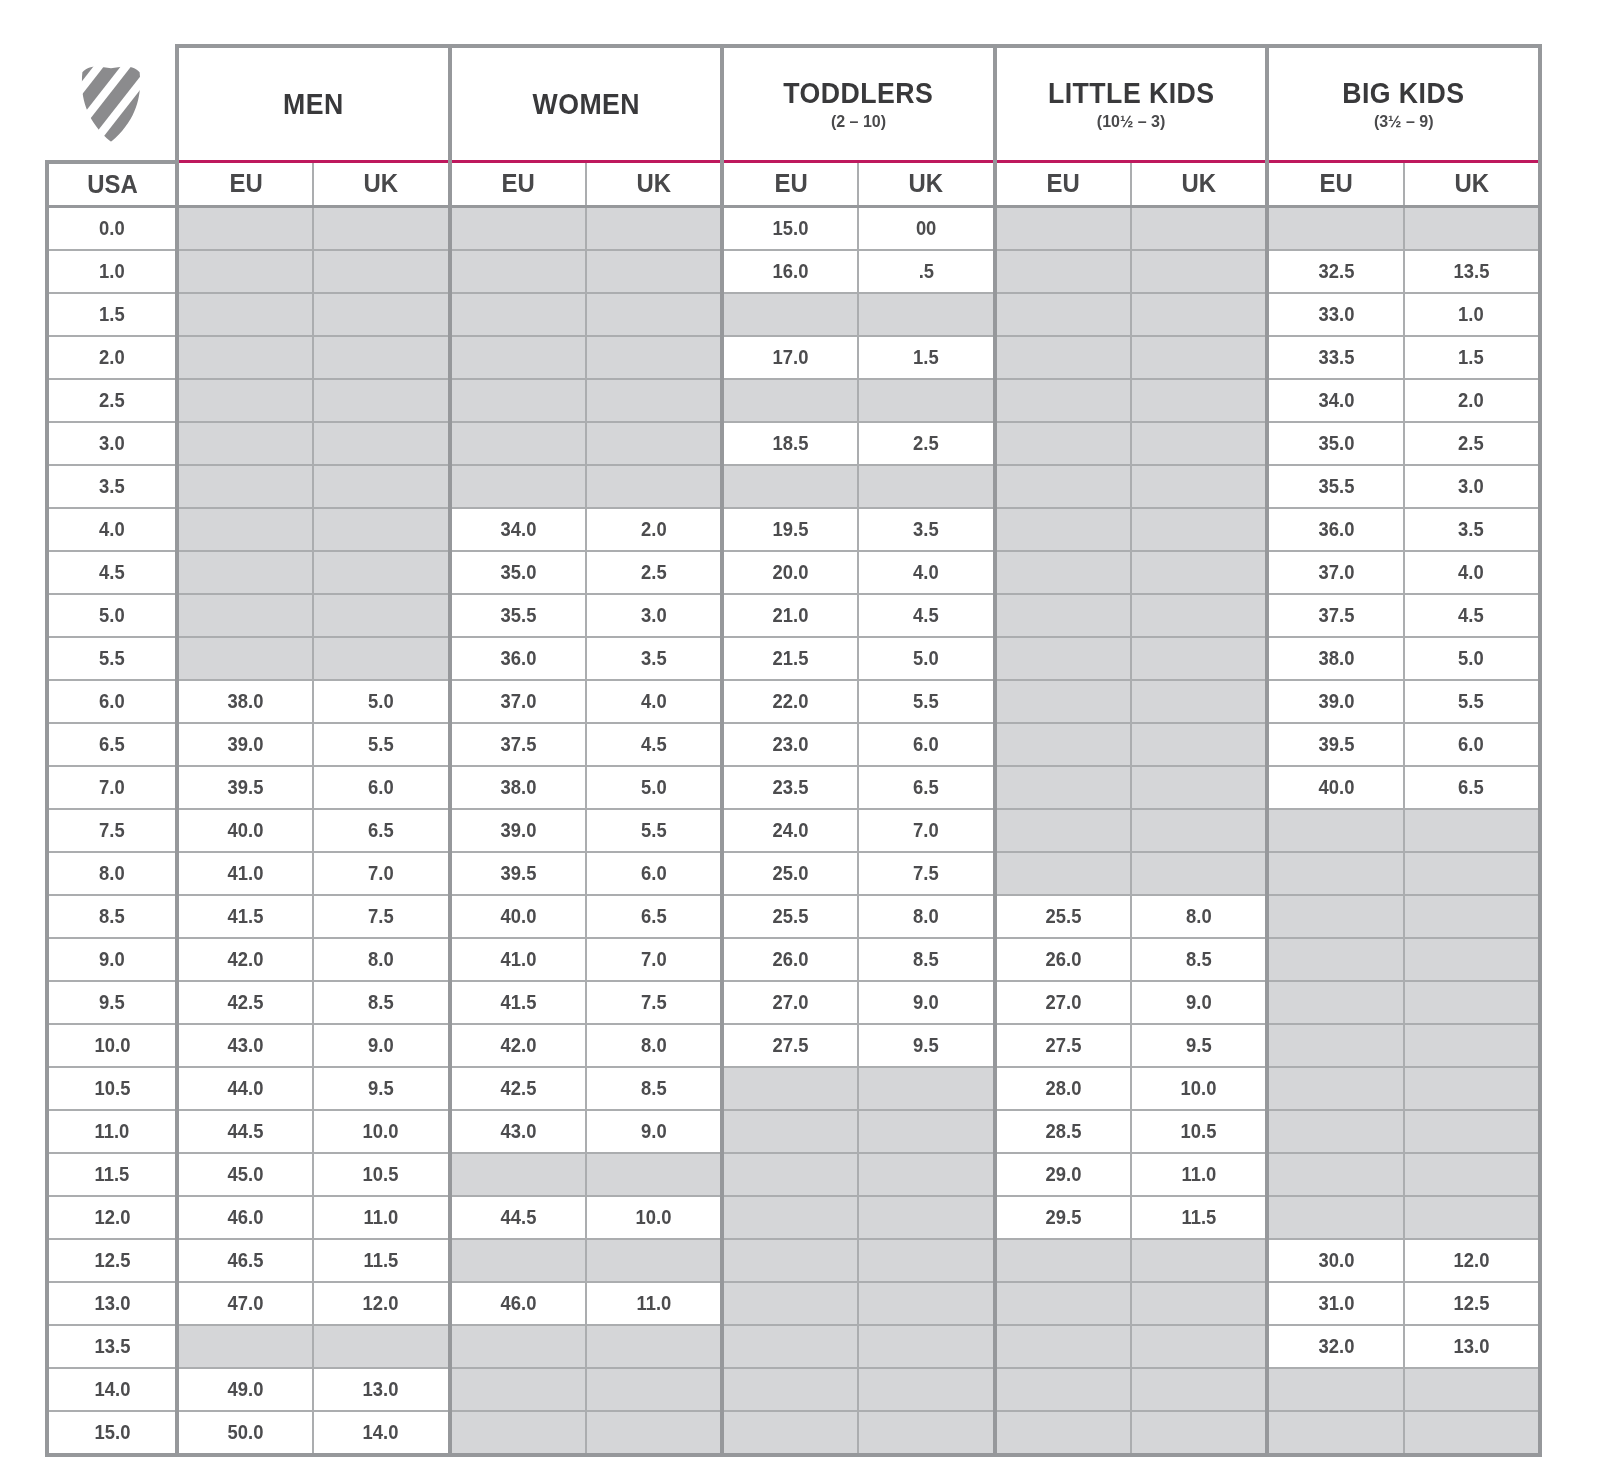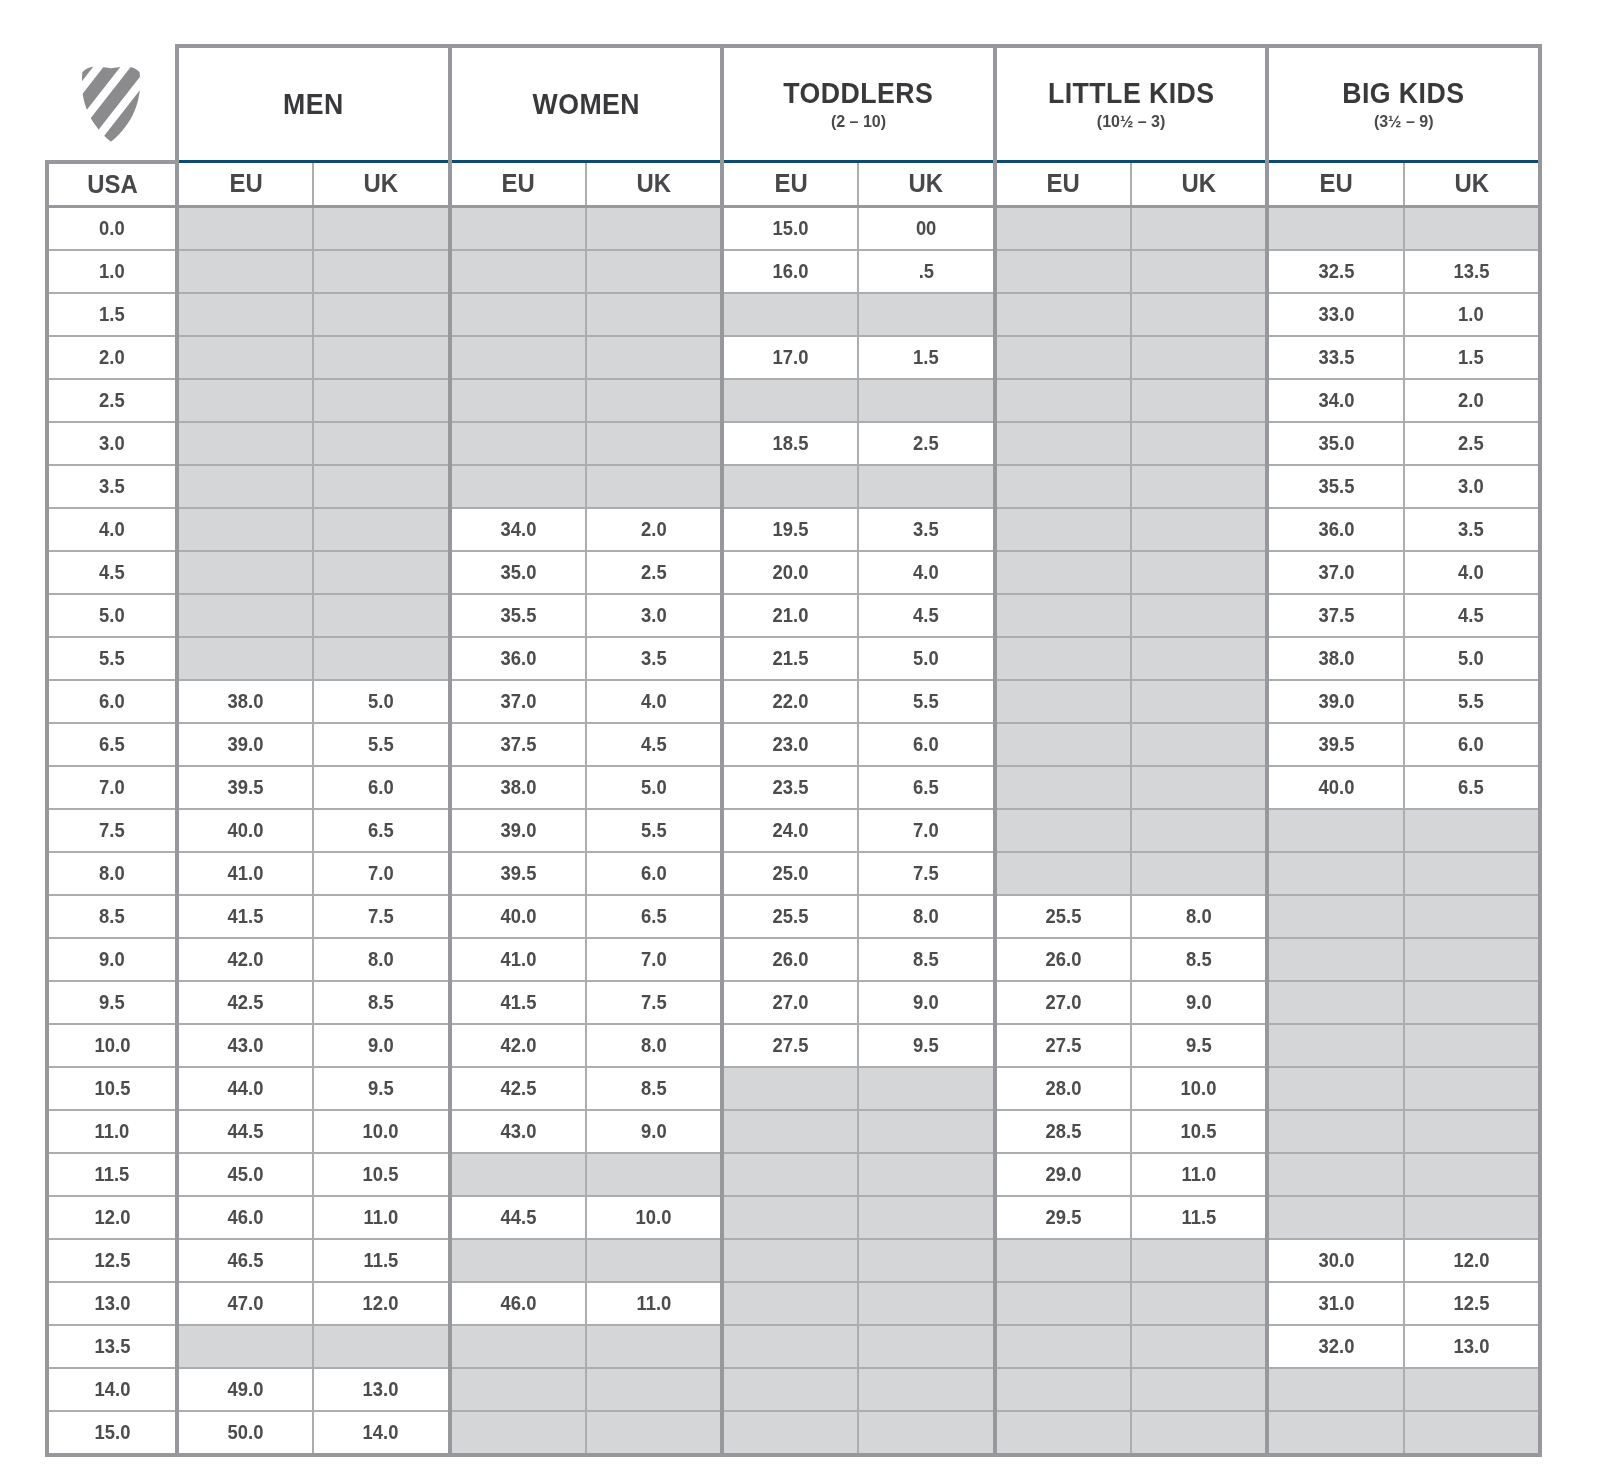--- a/index.html
+++ b/index.html
@@ -27,21 +27,21 @@
     text-align: center;
     vertical-align: middle;
     padding: 0;
     overflow: hidden;
   }
   
   .group-row th.group {
     height: 112px;
     background: #ffffff;
     border-top: 4px solid #96989b;
-    border-bottom: 3px solid #0c4a6e;
+    border-bottom: 3px solid #be185d;
   }
   .glabel {
     font-size: 29px;
     font-weight: 700;
     color: #39393b;
     letter-spacing: 0.5px;
     transform: scaleX(0.92);
   }
   .gsub {
     font-size: 16px;

